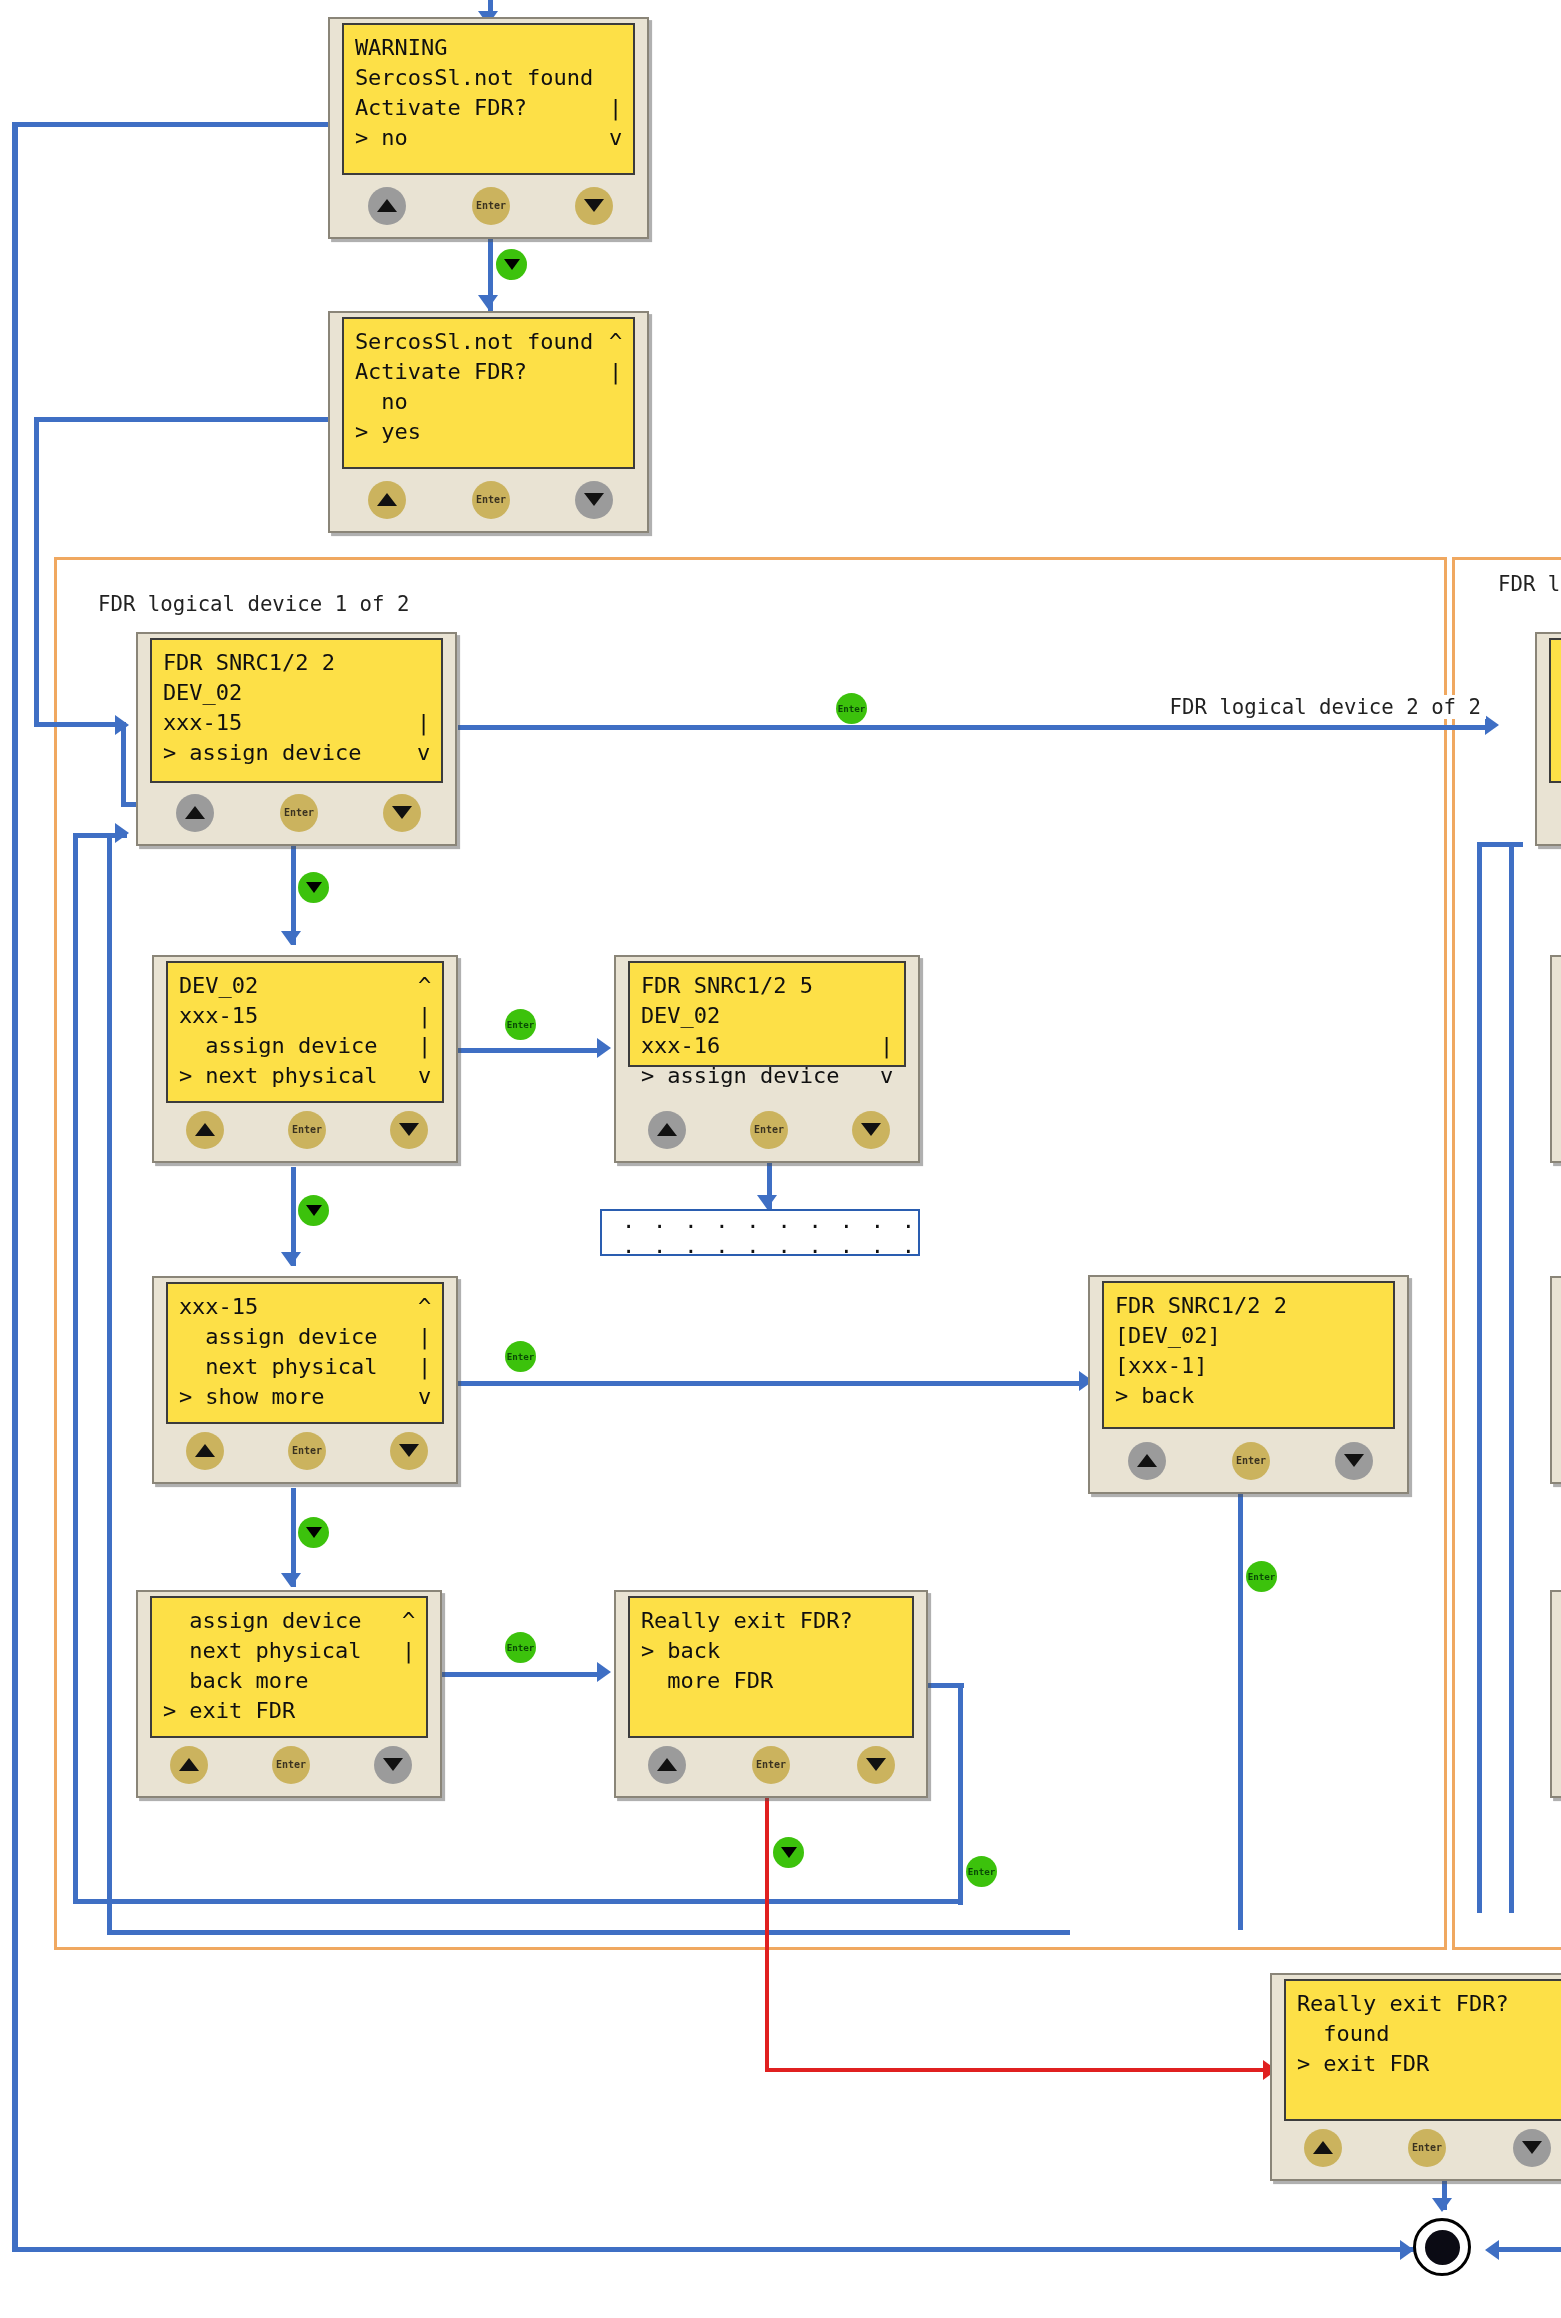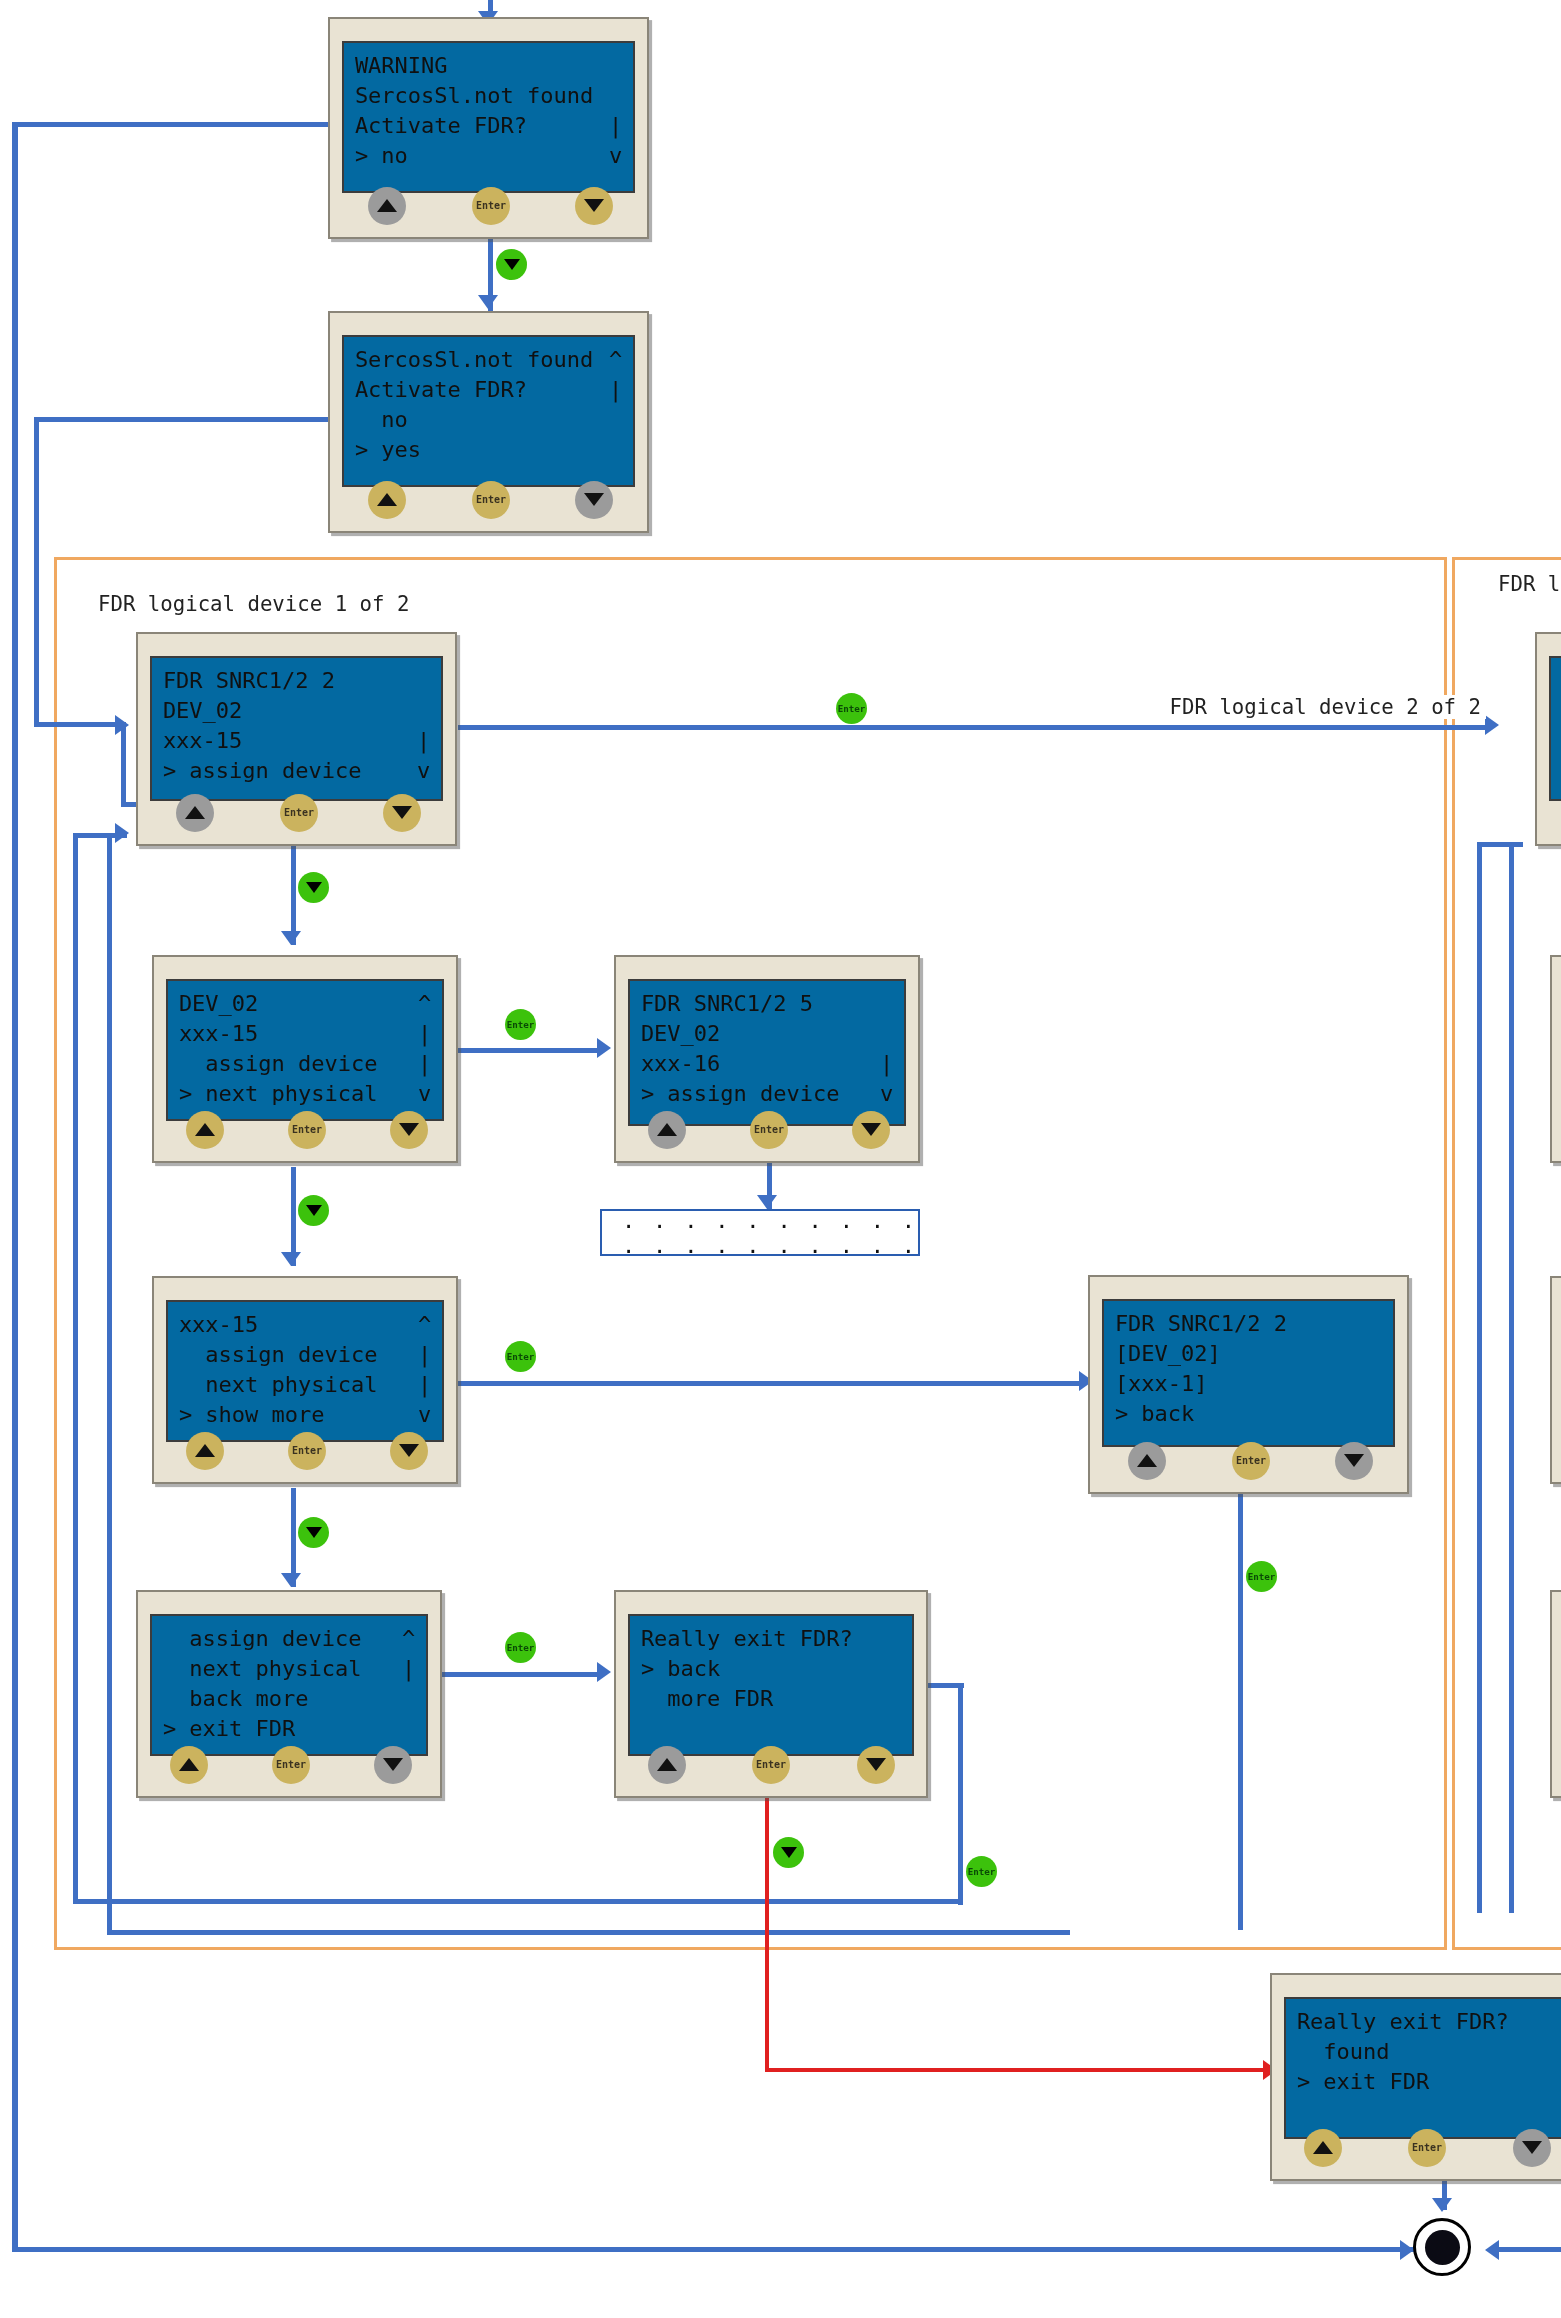--- a/index.html
+++ b/index.html
@@ -6,21 +6,21 @@
   body{font-family:"DejaVu Sans Mono", monospace;}
   #root{position:relative;width:1561px;height:2319px;background:#fff;overflow:hidden;}
 
   
   .group{position:absolute;border:3.1px solid #f0a860;background:transparent;box-sizing:border-box;}
   .group-label{position:absolute;font-family:"DejaVu Sans Mono",monospace;font-size:20.7px;color:#222;white-space:nowrap;}
 
   
   .dev{position:absolute;background:#e9e3d3;border:2.3px solid #8a8578;
        box-shadow:3.1px 3.1px 0 rgba(80,80,80,.45);box-sizing:border-box;}
-  .screen{position:absolute;left:12.2px;right:12.2px;top:22px;background:#0369a1;
+  .screen{position:absolute;left:12.2px;right:12.2px;top:4px;background:#fde047;
           border:2.3px solid #3c3c3c;box-sizing:border-box;padding:7.7px 10.7px 6.1px 10.7px;}
   .line{font-family:"DejaVu Sans Mono",monospace;font-size:22px;line-height:30px;color:#101010;
         white-space:pre;letter-spacing:0px;display:flex;justify-content:space-between;}
   .line span.txt{white-space:pre;}
   .line span.mrk{white-space:pre;}
   .btnrow{position:absolute;left:0;right:0;bottom:7.7px;height:44px;}
   .btn{position:absolute;width:38px;height:38px;border-radius:50%;top:1.5px;
        display:flex;align-items:center;justify-content:center;}
   .btn.on{background:#cbb35e;}
   .btn.off{background:#9b9b9b;}
@@ -283,21 +283,21 @@
       <div class="btn on" style="left:134px;">
           <span class="ent">Enter</span>
         </div>
       <div class="btn on" style="left:236px;">
           <span class="tri-dn"></span>
         </div>
     </div>
   </div>
 
   <div class="dev" style="left:614px;top:955px;width:306px;height:208px;">
-    <div class="screen" style="height:147px;">
+    <div class="screen" style="height:106px;">
       <div class="line">
         <span class="txt">FDR SNRC1/2 5</span>
         <span class="mrk"></span></div>
       <div class="line">
         <span class="txt">DEV_02</span>
         <span class="mrk"></span></div>
       <div class="line">
         <span class="txt">xxx-16</span>
         <span class="mrk">|</span></div>
       <div class="line">

